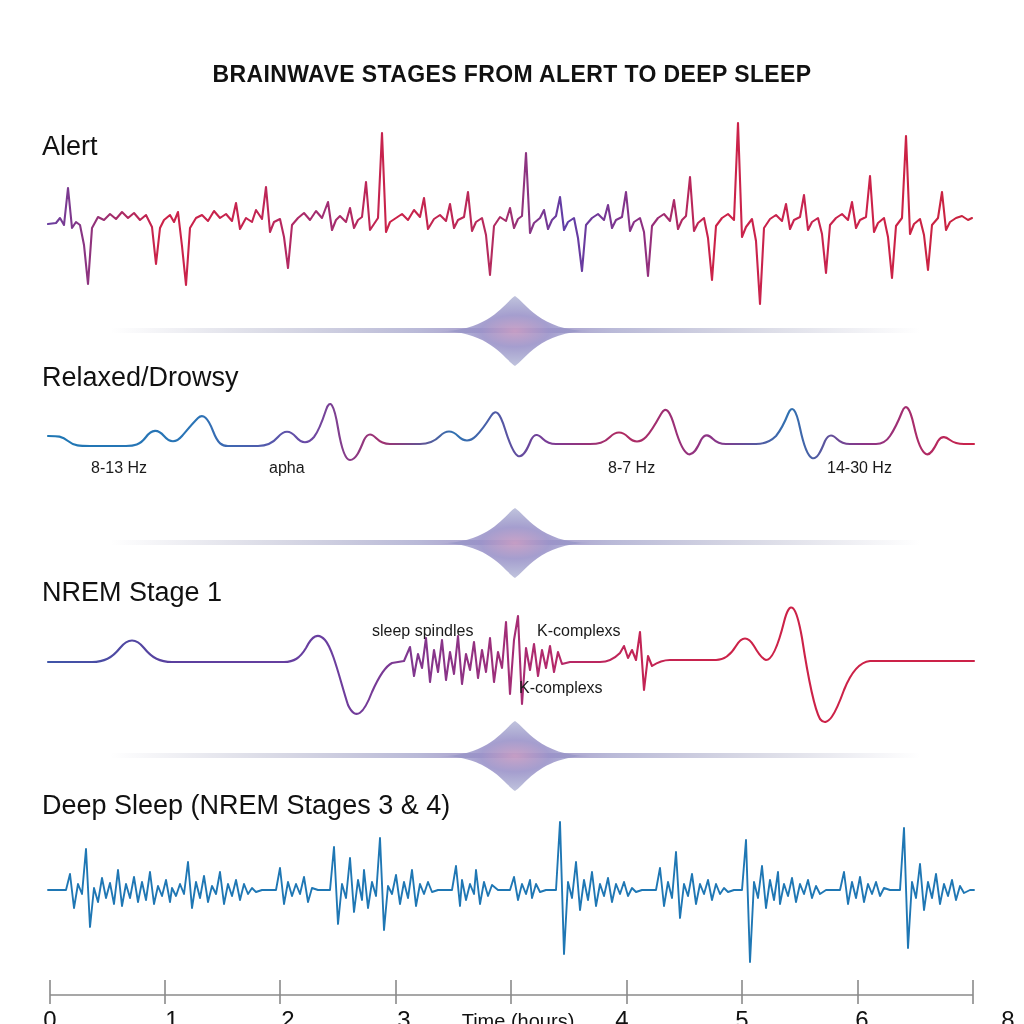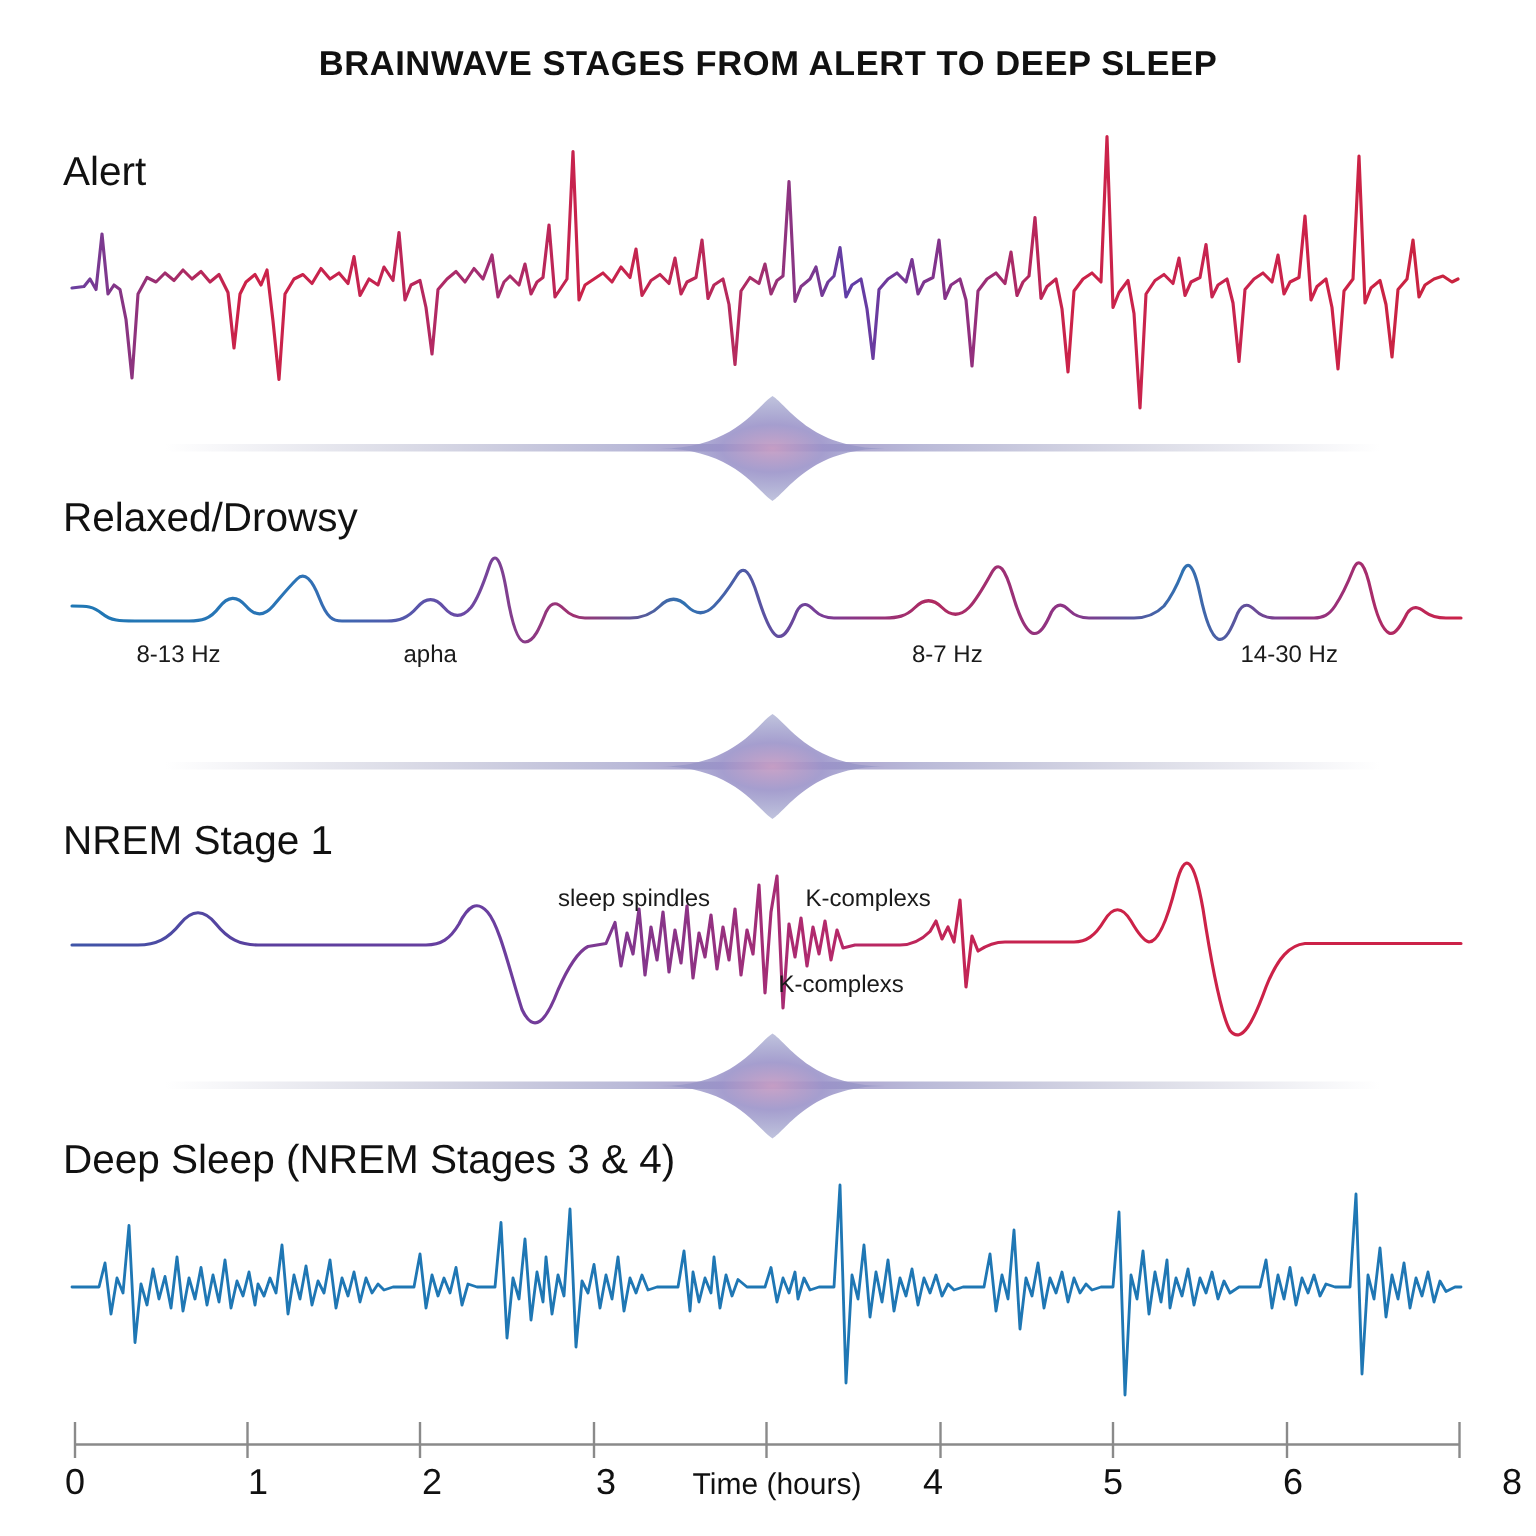--- a/index.html
+++ b/index.html
@@ -1,21 +1,21 @@
 <!DOCTYPE html>
 <html><head>
 <meta charset="utf-8">
 <style>
   html,body{margin:0;padding:0;background:#ffffff;}
   body{
     width:1024px;height:1024px;overflow:hidden;
     font-family:"Liberation Sans","DejaVu Sans",sans-serif;
     color:#111;position:relative;
   }
-  #figure{position:absolute;inset:0;}
+  #figure{position:absolute;inset:0;margin-top:32px;}
   svg#chart{display:block;width:1024px;height:1024px;}
   .title-text{
     font-family:"Liberation Sans","DejaVu Sans",sans-serif;
     font-size:23px;font-weight:700;letter-spacing:0.4px;fill:#111;
   }
   .stage-label{
     font-family:"Liberation Sans","DejaVu Sans",sans-serif;
     font-size:27px;font-weight:400;fill:#111;
   }
   .annot{

